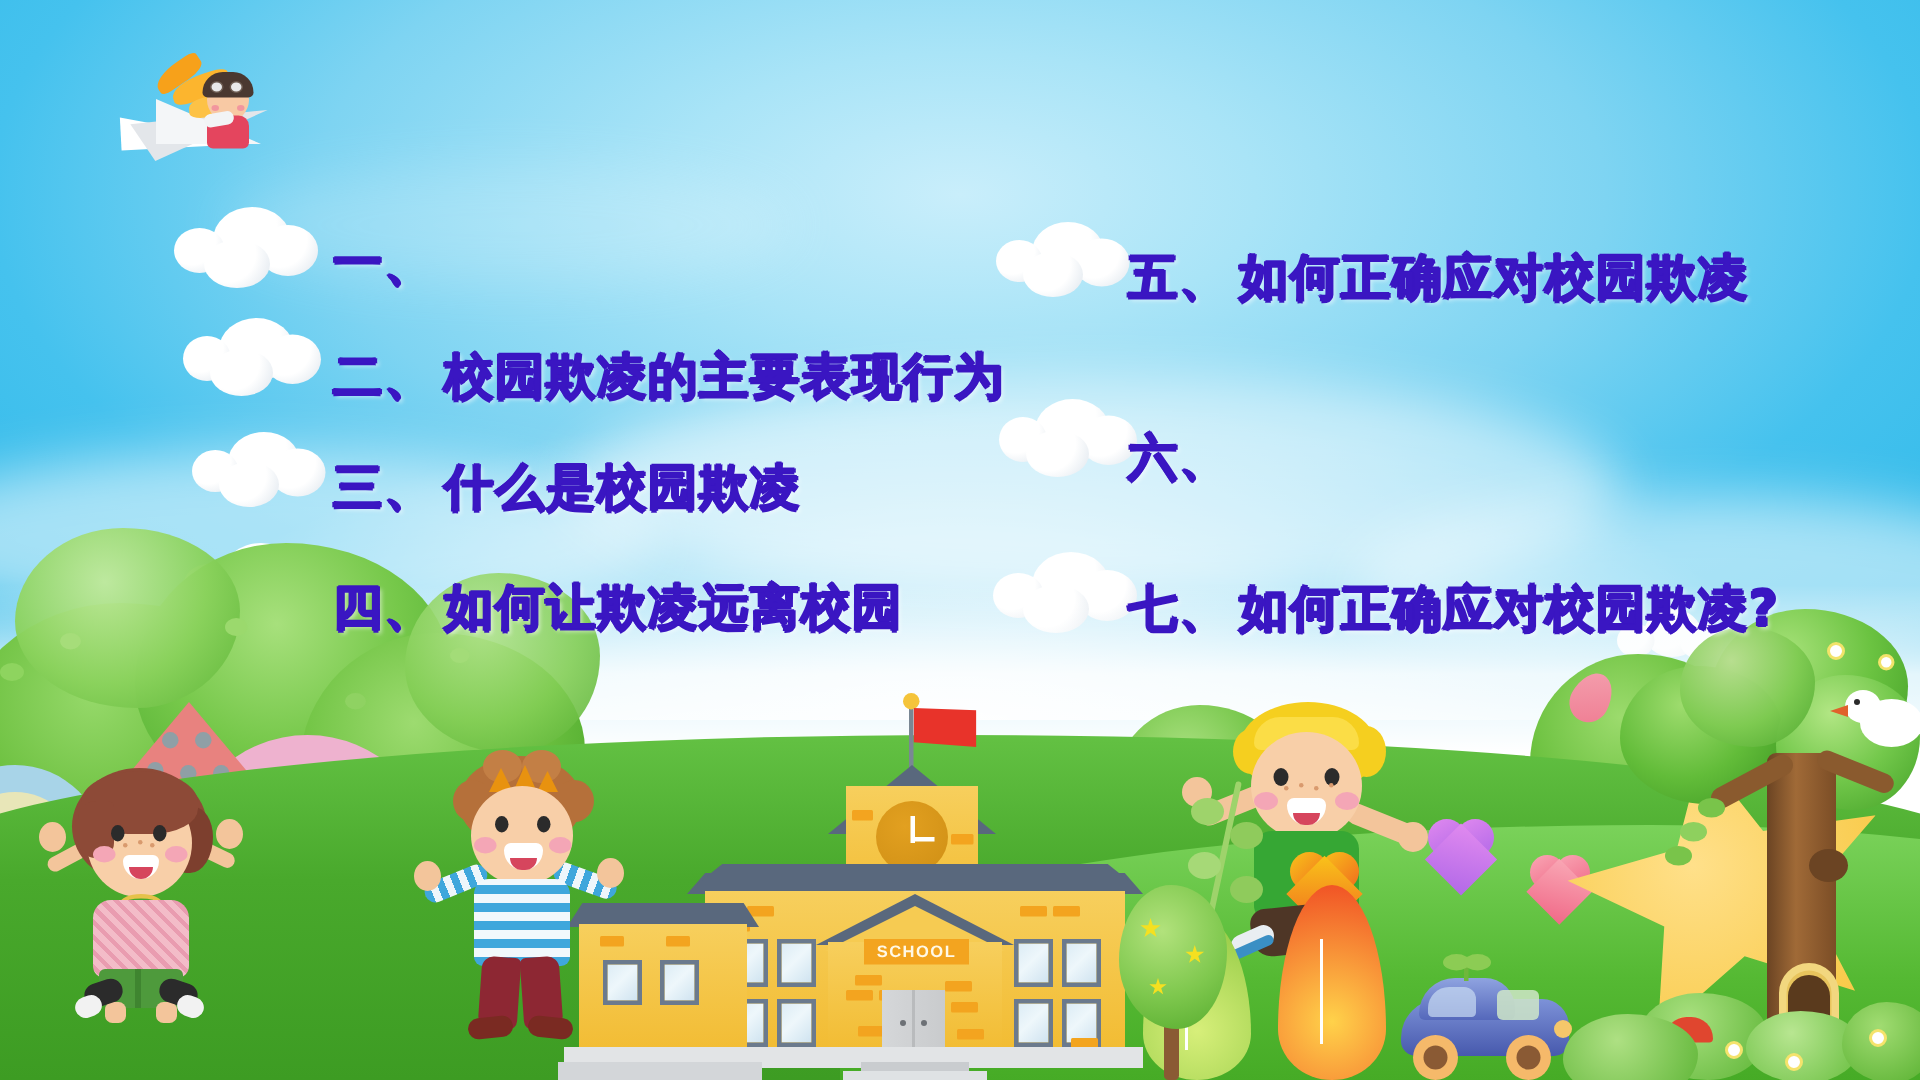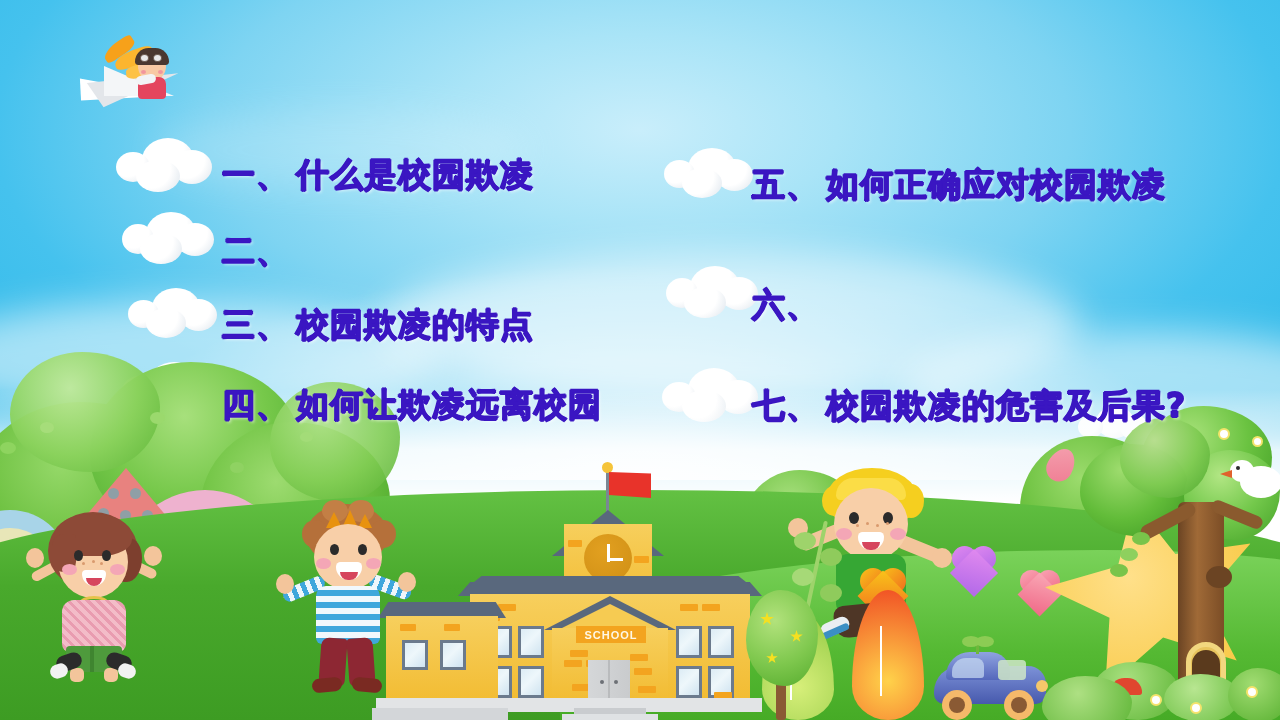--- a/index.html
+++ b/index.html
@@ -513,46 +513,46 @@
     <div class="rect" style="left:42px;top:284px;width:8px;height:14px;background:#f0e6d0;border-radius:3px;"></div>
     <div class="rect" style="left:30px;top:272px;width:32px;height:17px;background:#e0462f;border-radius:16px 16px 3px 3px;"></div>
   </div>
 
   <div class="leafy" style="left:1042px;bottom:-14px;width:90px;height:58px;background:radial-gradient(circle at 40% 30%,#aee083,#5cb434);"></div>
 
   <div class="toc">
 
     <div class="toc-item" style="left:222px;top:153px;">
       <span class="toc-label">一、</span>
-      <span class="toc-label" style="margin-left:6px;">什么是校园欺凌</span>
     </div>
 
     <div class="toc-item" style="left:222px;top:229px;">
       <span class="toc-label">二、</span>
+      <span class="toc-label" style="margin-left:6px;">校园欺凌的主要表现行为</span>
     </div>
 
     <div class="toc-item" style="left:222px;top:303px;">
       <span class="toc-label">三、</span>
-      <span class="toc-label" style="margin-left:6px;">校园欺凌的特点</span>
+      <span class="toc-label" style="margin-left:6px;">什么是校园欺凌</span>
     </div>
 
     <div class="toc-item" style="left:222px;top:383px;">
       <span class="toc-label">四、</span>
       <span class="toc-label" style="margin-left:6px;">如何让欺凌远离校园</span>
     </div>
 
     <div class="toc-item" style="left:752px;top:163px;">
       <span class="toc-label">五、</span>
       <span class="toc-label" style="margin-left:6px;">如何正确应对校园欺凌</span>
     </div>
 
     <div class="toc-item" style="left:752px;top:283px;">
       <span class="toc-label">六、</span>
     </div>
 
     <div class="toc-item" style="left:752px;top:384px;">
       <span class="toc-label">七、</span>
-      <span class="toc-label" style="margin-left:6px;">校园欺凌的危害及后果?</span>
+      <span class="toc-label" style="margin-left:6px;">如何正确应对校园欺凌?</span>
     </div>
 
   </div>
 
 </div>
 
 </body></html>

